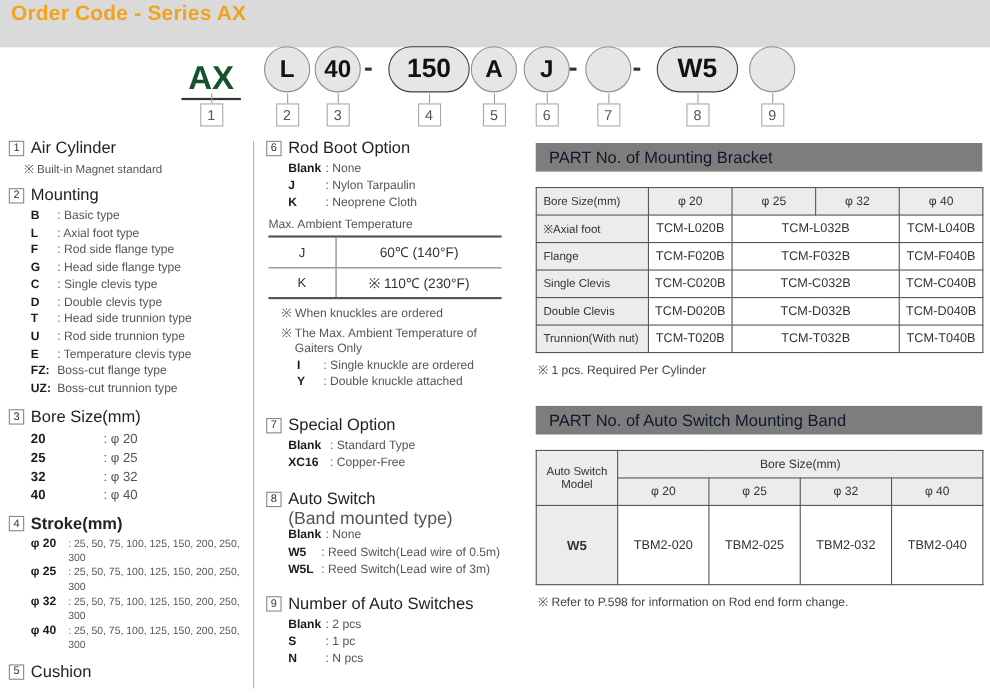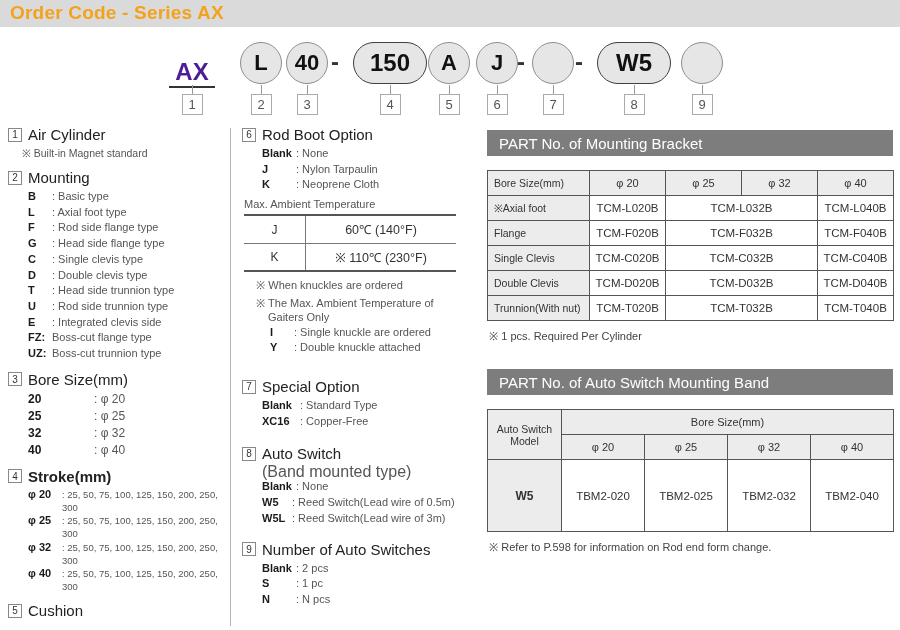--- a/index.html
+++ b/index.html
@@ -1,27 +1,27 @@
 <!DOCTYPE html>
 <html><head>
 <meta charset="utf-8">
 <style>
   * { margin:0; padding:0; box-sizing:border-box; }
   html,body { width:900px; height:630px; background:#fff; font-family:"Liberation Sans", sans-serif; color:#333; overflow:hidden; }
   .page { position:relative; width:900px; height:630px; }
 
   
-  .topbar { position:absolute; top:0; left:0; width:900px; height:27px; background:#dadada; }
+  .topbar { position:absolute; top:0; left:0; width:900px; height:43px; background:#dadada; }
   .topbar .title { position:absolute; top:2px; left:10px; font-size:19px; font-weight:bold; color:#F2A21C; letter-spacing:.2px; }
 
   
   .code-area { position:absolute; top:40px; left:0; width:900px; height:80px; }
   .unit { position:absolute; top:0; display:flex; flex-direction:column; align-items:center; }
   .symwrap { height:45px; display:flex; align-items:center; justify-content:center; }
-  .sym-text { font-size:24px; font-weight:bold; color:#4c1d95; border-bottom:2px solid #333; padding:0 6px 1px; line-height:1.05;margin-top:22px; }
+  .sym-text { font-size:30px; font-weight:bold; color:#14532d; border-bottom:2px solid #333; padding:0 6px 1px; line-height:1.05;margin-top:22px; }
   .sym-circle { width:42px; height:42px; border-radius:50%; background:#e6e6e6; border:1px solid #8f8f8f;
     display:flex; align-items:center; justify-content:center; font-size:22px; font-weight:bold; color:#111; }
   .sym-pill { height:42px; min-width:74px; padding:0 12px; border-radius:21px; background:#e6e6e6; border:1px solid #404040;
     display:flex; align-items:center; justify-content:center; font-size:24px; font-weight:bold; color:#111; }
   .drop { width:1px; height:9px; background:#999; }
   .numbox { width:21px; height:21px; border:1px solid #aaa; background:#fff; display:flex; align-items:center; justify-content:center;
     font-size:13px; color:#555; }
   .dash { position:absolute; top:8px; font-size:24px; font-weight:bold; color:#333; }
 
   
@@ -51,21 +51,21 @@
   .temp-label { font-size:11px; color:#555; margin:5px 0 4px 2px; }
   .mini-table { width:212px; border-top:2px solid #555; border-bottom:2px solid #555; margin-left:2px; margin-bottom:6px; }
   .mini-row { display:flex; height:27px; }
   .mini-row + .mini-row { border-top:1px solid #777; }
   .mini-code { width:62px; border-right:1px solid #777; display:flex; align-items:center; justify-content:center; font-size:12px; color:#333; }
   .mini-temp { flex:1; display:flex; align-items:center; justify-content:center; font-size:12.5px; color:#333; }
   .hang { padding-left:26px; text-indent:-12px; line-height:14.5px; margin-top:3px; font-size:11px; color:#555; }
   .knuckle { padding-left:28px; }
 
   
-  .graybar { height:26px; background:#7d7d7d; color:#ffffff; font-size:15px; display:flex; align-items:center; padding-left:12px; }
+  .graybar { height:26px; background:#7d7d7d; color:#0f172a; font-size:15px; display:flex; align-items:center; padding-left:12px; }
   table.ptable { border-collapse:collapse; width:406px; margin-top:14px; table-layout:fixed; }
   table.ptable td { border:1px solid #555; height:25px; text-align:center; font-size:11.5px; color:#333; background:#fff; }
   table.ptable td.hd { background:#ececec; font-size:11px; }
   table.ptable td.lab { background:#ececec; text-align:left; padding-left:6px; font-size:10.5px; }
   table.ptable td.corner { text-align:center; padding-left:0; font-size:10.5px; }
   table.ptable td.model { text-align:center; padding-left:0; font-weight:bold; font-size:12px; }
   tr.tall td { height:72px; }
   .tnote { font-size:11px; color:#444; margin-top:7px; padding-left:2px; }
   .gap28 { height:26px; }
 </style>
@@ -200,21 +200,21 @@
     <div class="item w-sm">
         <span class="code">T</span>
         <span>: Head side trunnion type</span>
       </div>
     <div class="item w-sm">
         <span class="code">U</span>
         <span>: Rod side trunnion type</span>
       </div>
     <div class="item w-sm">
         <span class="code">E</span>
-        <span>: Integrated clevis side</span>
+        <span>: Temperature clevis type</span>
       </div>
     <div class="item w-sm">
         <span class="code">FZ:</span>
         <span>Boss-cut flange type</span>
       </div>
     <div class="item w-sm">
         <span class="code">UZ:</span>
         <span>Boss-cut trunnion type</span>
       </div>
 

